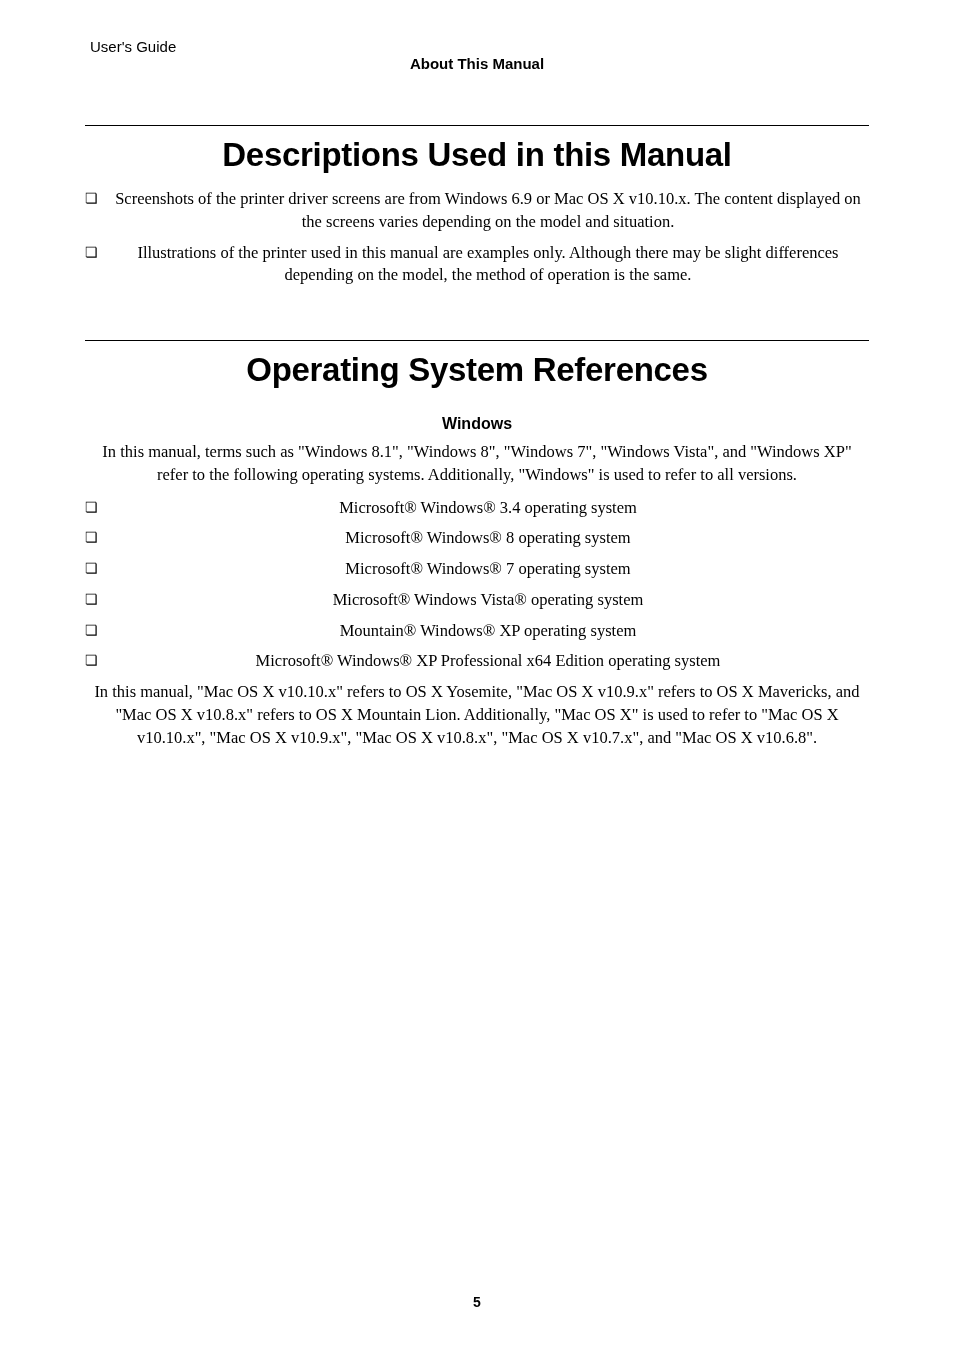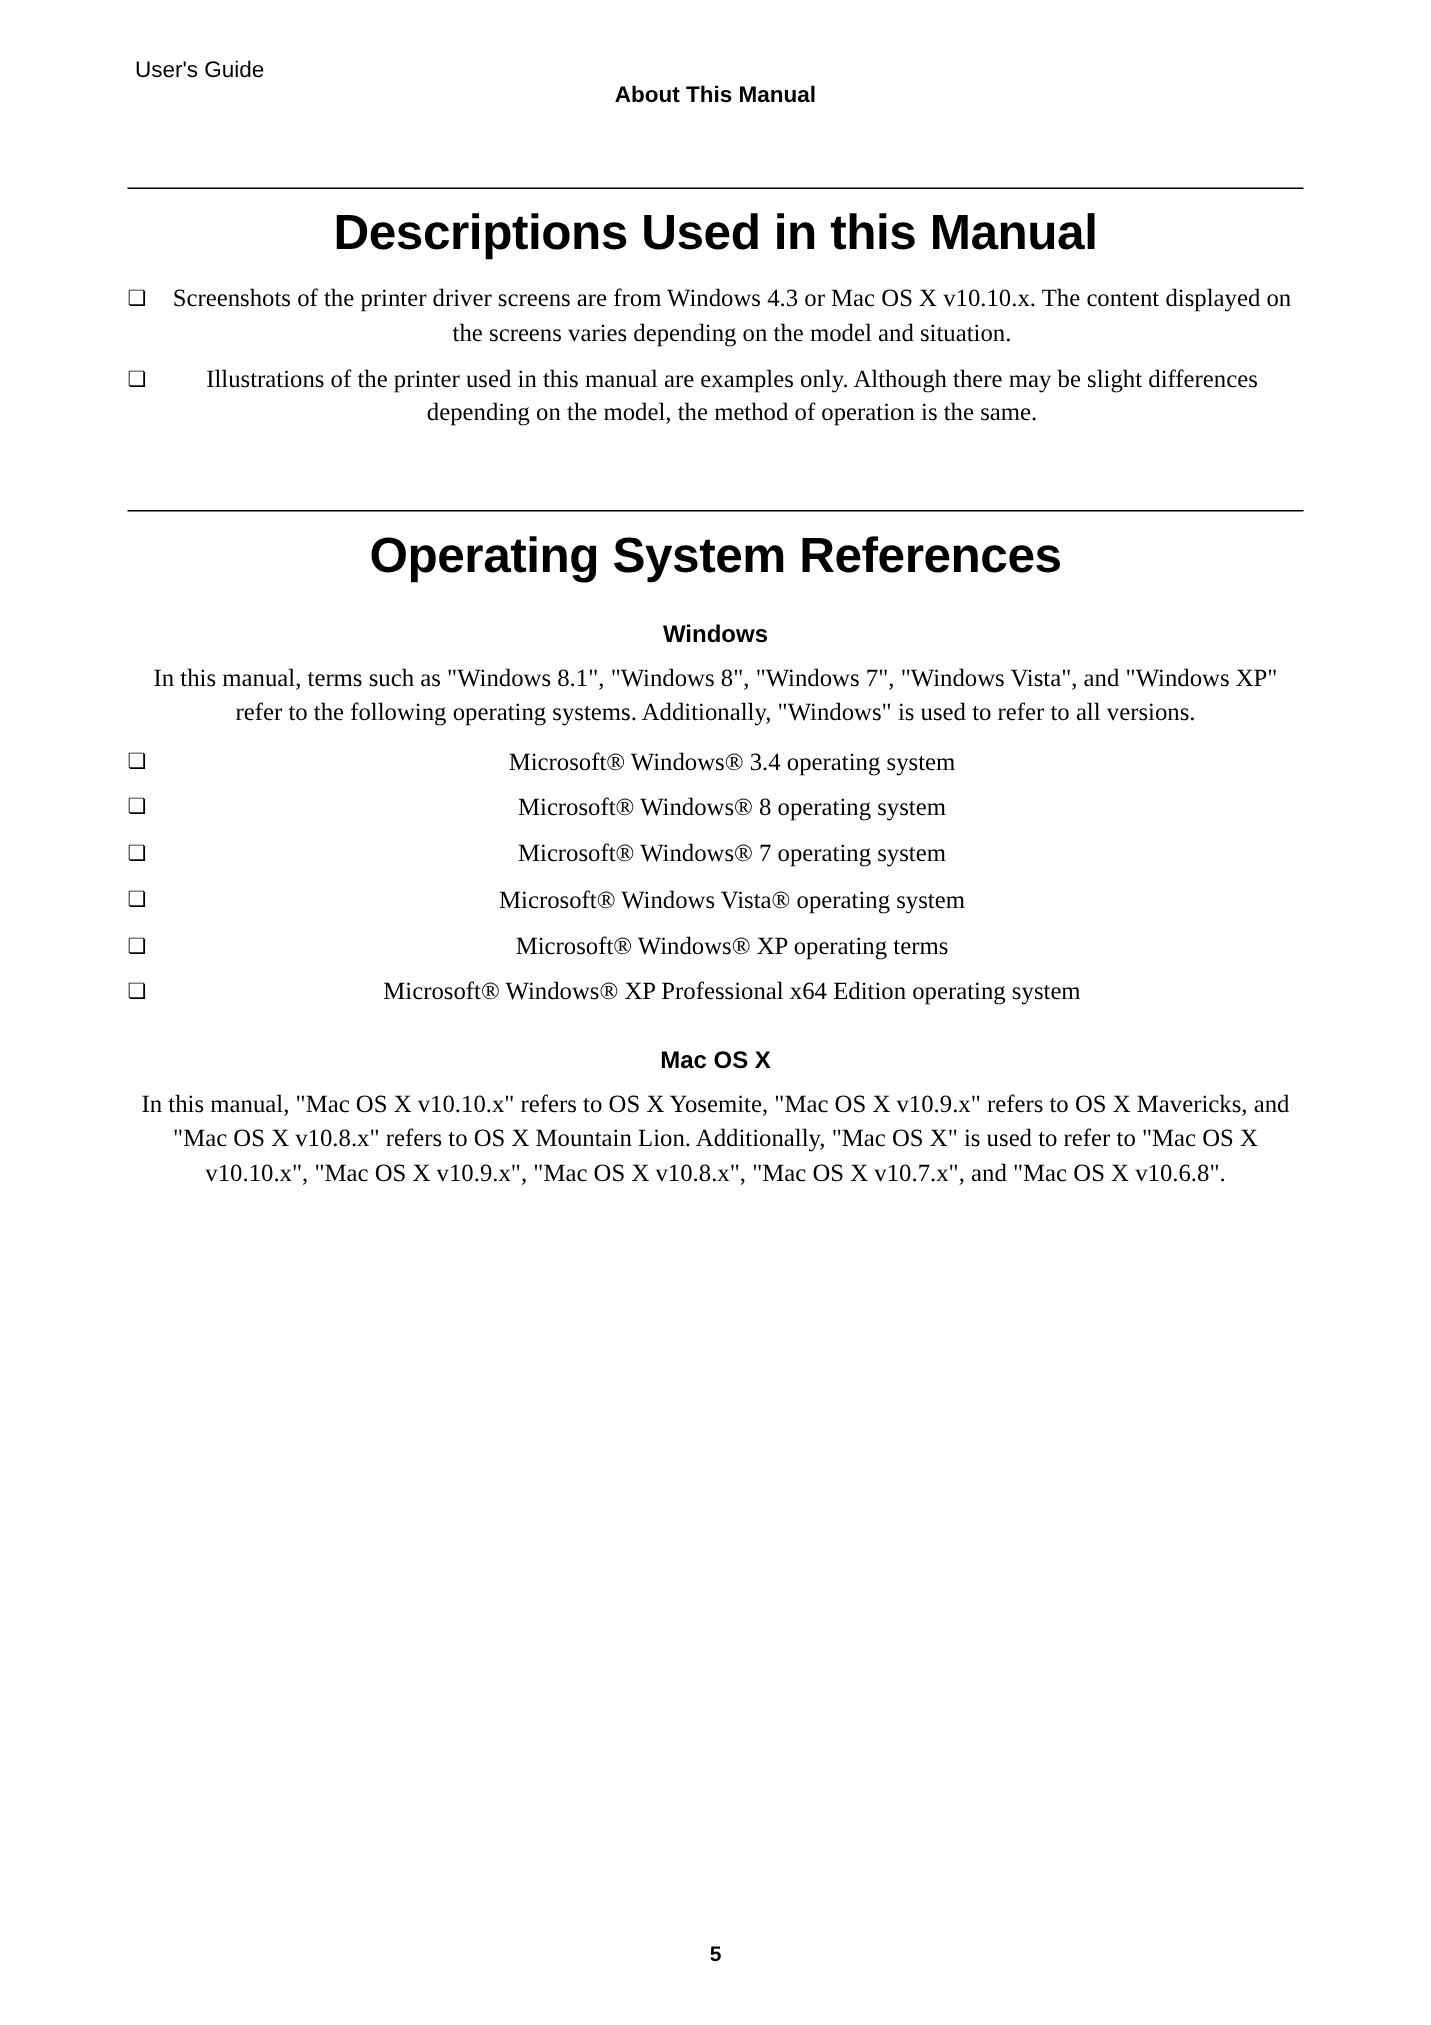--- a/index.html
+++ b/index.html
@@ -104,38 +104,37 @@
 
   <div class="running-head">User's Guide</div>
 
   <div class="section-label">About This Manual</div>
 
   <div class="h1-block">
     <hr class="rule">
     <h1 class="section-title">Descriptions Used in this Manual</h1>
 
     <ul class="square">
-      <li>Screenshots of the printer driver screens are from Windows 4.3 or Mac OS X v10.10.x. The content displayed on the screens varies depending on the model and situation.</li>
+      <li>Screenshots of the printer driver screens are from Windows 6.9 or Mac OS X v10.10.x. The content displayed on the screens varies depending on the model and situation.</li>
       <li>Illustrations of the printer used in this manual are examples only. Although there may be slight differences depending on the model, the method of operation is the same.</li>
     </ul>
   </div>
 
   <div class="h1-block second">
     <hr class="rule">
     <h1 class="section-title">Operating System References</h1>
 
     <div class="subhead">Windows</div>
     <p class="body">In this manual, terms such as "Windows 8.1", "Windows 8", "Windows 7", "Windows Vista", and "Windows XP" refer to the following operating systems. Additionally, "Windows" is used to refer to all versions.</p>
     <ul class="square tight-list">
       <li>Microsoft® Windows® 3.4 operating system</li>
       <li>Microsoft® Windows® 8 operating system</li>
       <li>Microsoft® Windows® 7 operating system</li>
       <li>Microsoft® Windows Vista® operating system</li>
-      <li>Microsoft® Windows® XP operating terms</li>
+      <li>Mountain® Windows® XP operating system</li>
       <li>Microsoft® Windows® XP Professional x64 Edition operating system</li>
     </ul>
 
-    <div class="subhead">Mac OS X</div>
     <p class="body">In this manual, "Mac OS X v10.10.x" refers to OS X Yosemite, "Mac OS X v10.9.x" refers to OS X Mavericks, and "Mac OS X v10.8.x" refers to OS X Mountain Lion. Additionally, "Mac OS X" is used to refer to "Mac OS X v10.10.x", "Mac OS X v10.9.x", "Mac OS X v10.8.x", "Mac OS X v10.7.x", and "Mac OS X v10.6.8".</p>
   </div>
 
   <div class="page-number">5</div>
 </div>
 
 </body></html>

